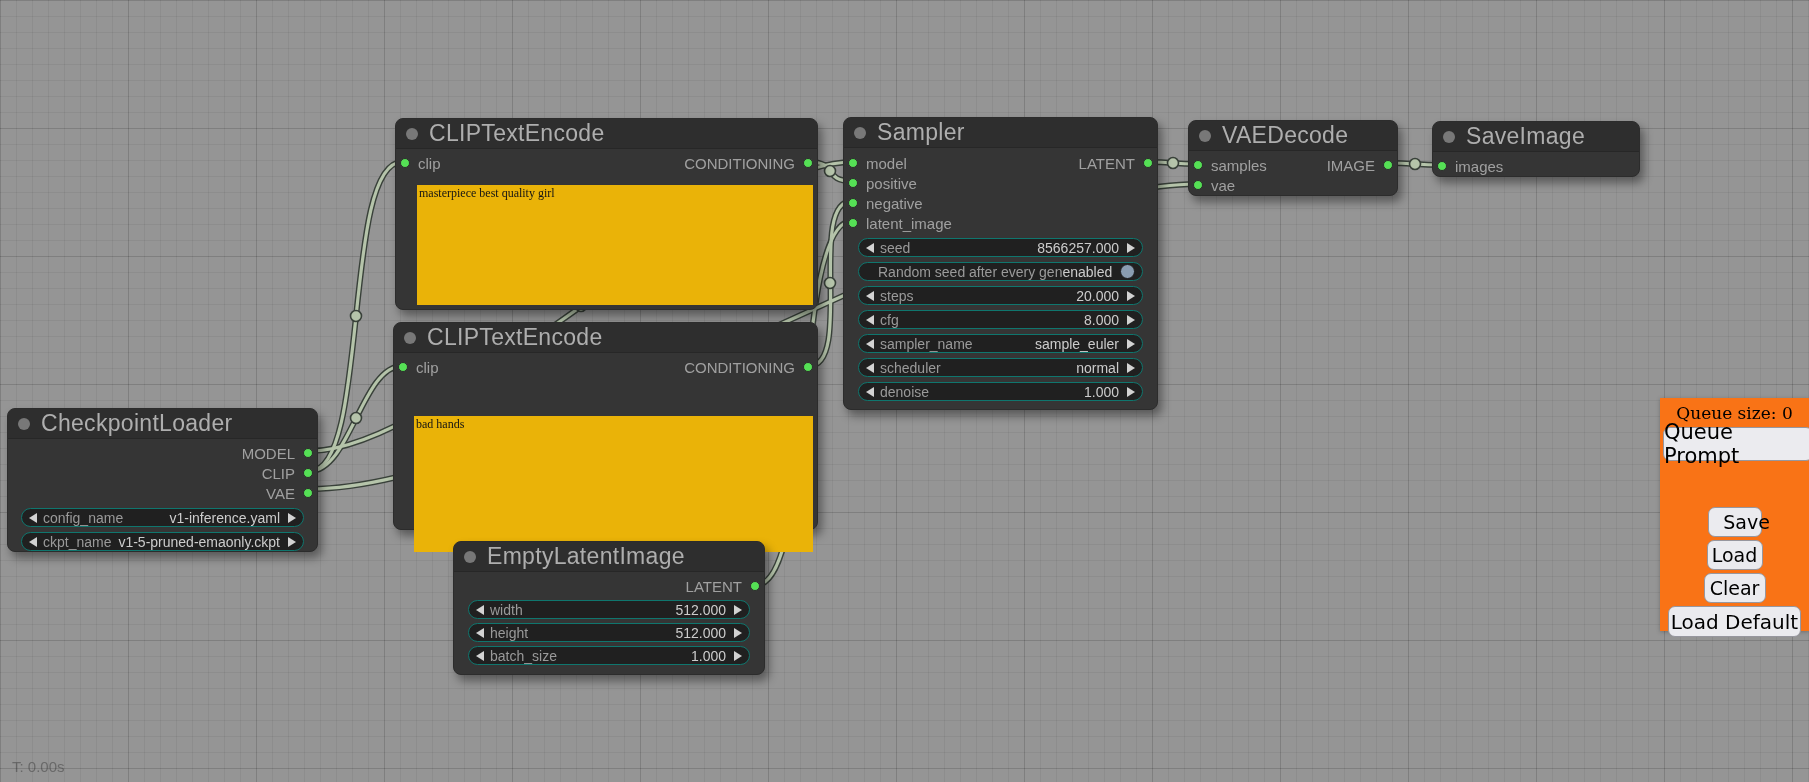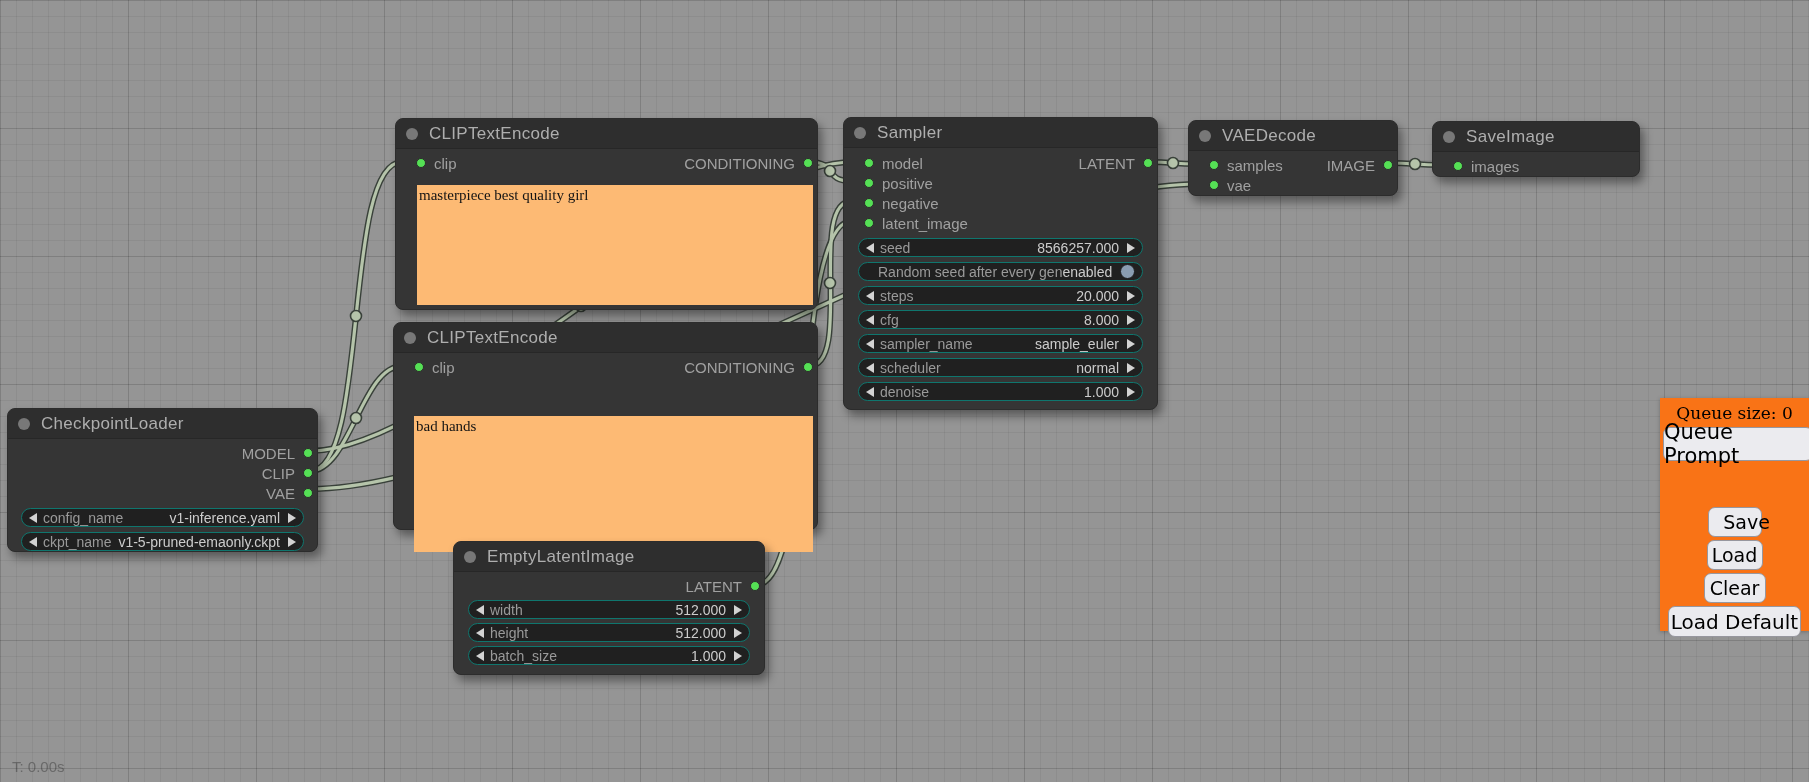--- a/index.html
+++ b/index.html
@@ -25,24 +25,24 @@
   
   .node{
     position:absolute;z-index:2;box-sizing:border-box;
     background:#353535;border:1px solid #2c2c2c;border-radius:8px;
     box-shadow:4px 6px 10px rgba(0,0,0,0.4);
     color:#9f9f9f;
   }
   .ntitle{
     height:30px;box-sizing:border-box;display:flex;align-items:center;
     background:#2e2e2e;border-bottom:1px solid #272727;border-radius:7px 7px 0 0;
-    padding:0 10px;color:#aeaeae;font-size:17px;letter-spacing:0.3px;
+    padding:0 10px;color:#aeaeae;font-size:23px;letter-spacing:0.3px;
   }
   .tdot{width:12px;height:12px;border-radius:50%;background:#787878;margin-right:11px;flex:0 0 auto;}
-  .rows{padding-top:4px;margin-left:16px;}
+  .rows{padding-top:4px;}
   .slot-row{height:20px;display:flex;align-items:center;padding:0 4px;font-size:15px;}
   .sdot{width:10px;height:10px;border-radius:50%;background:#55e055;border:1px solid #2c2c2c;box-sizing:border-box;flex:0 0 auto;}
   .in-label{margin-left:8px;color:#a0a0a0;}
   .out-label{margin-right:8px;color:#a0a0a0;}
   .spacer{flex:1;}
   .out-only{justify-content:flex-end;}
 
   
   .widget{
     height:19px;box-sizing:border-box;display:flex;align-items:center;
@@ -51,22 +51,22 @@
   }
   .widget .wlabel{margin-left:6px;white-space:nowrap;}
   .widget .wvalue{color:#cccccc;margin-right:8px;white-space:nowrap;}
   .arr{width:0;height:0;border-top:5px solid transparent;border-bottom:5px solid transparent;flex:0 0 auto;}
   .arr.l{border-right:8px solid #d2d2d2;}
   .arr.r{border-left:8px solid #d2d2d2;}
   .widget.noarr .wlabel{margin-left:12px;}
   .toggle{width:15px;height:15px;border-radius:50%;background:#8a9db1;border:1px solid #1d1d1d;box-sizing:border-box;flex:0 0 auto;}
 
   .prompt-box{
-    position:absolute;background:#fdba74;color:#141414;
-    font-family:"Liberation Serif", serif;font-size:15px;line-height:1.25;
+    position:absolute;background:#eab308;color:#141414;
+    font-family:"Liberation Serif", serif;font-size:12px;line-height:1.25;
     padding:1px 2px;overflow:hidden;white-space:pre-wrap;
   }
 
   
   #n0{left:7px;top:408px;width:311px;height:144px;}
   #n1{left:395px;top:118px;width:423px;height:192px;}
   #n1 .prompt-box{left:21px;top:66px;width:392px;height:118px;}
   #n2{left:393px;top:322px;width:425px;height:208px;}
   #n2 .prompt-box{left:20px;top:61px;width:395px;height:134px;margin-top:32px;}
   #n3{left:453px;top:541px;width:312px;height:134px;}

